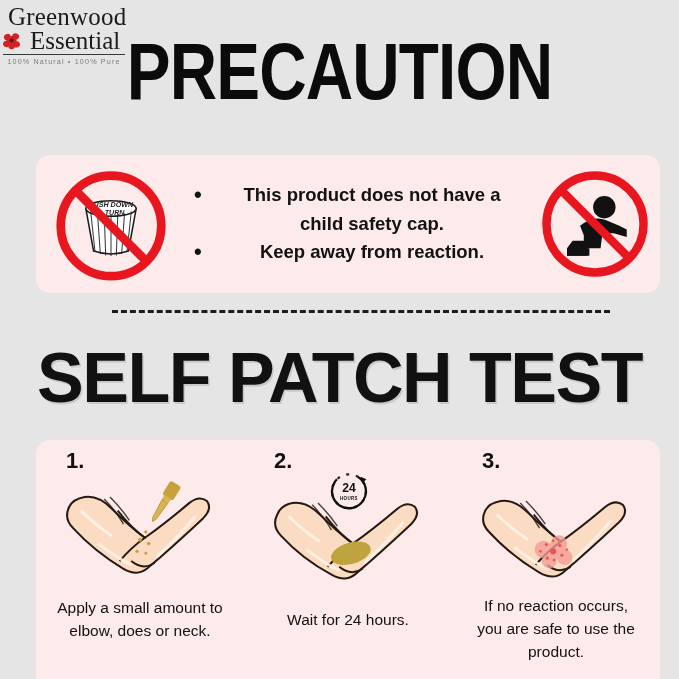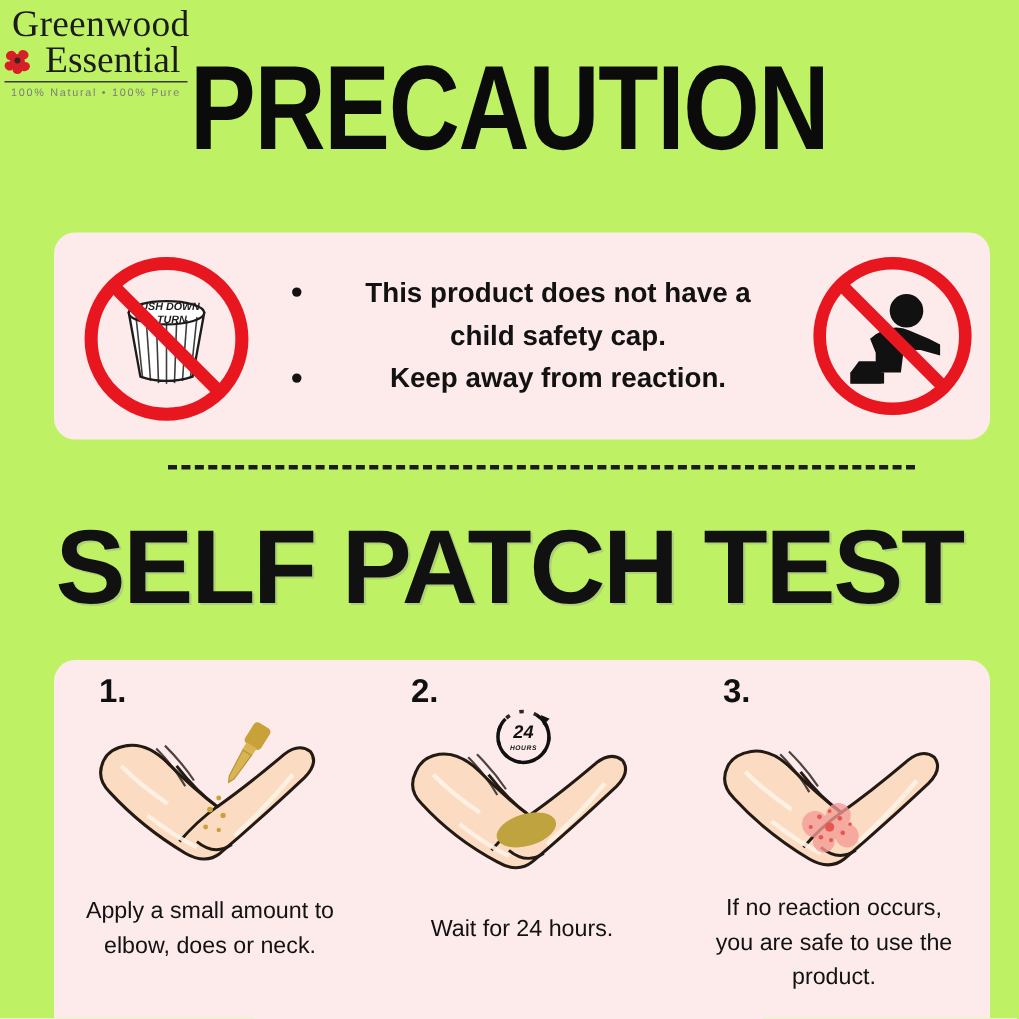--- a/index.html
+++ b/index.html
@@ -5,21 +5,21 @@
   * { box-sizing: border-box; margin: 0; padding: 0; }
   html, body {
     width: 679px; height: 679px;
     background: #ffffff;
     font-family: "Liberation Sans", sans-serif;
     overflow: hidden;
   }
   #page {
     position: relative;
     width: 679px; height: 679px;
-    background: #bef264;
+    background: #e5e5e5;
   }
 
   
   #logo {
     position: absolute; left: 2px; top: 4px;
     width: 124px; height: 62px;
   }
   .logo-line1 {
     font-family: "Liberation Serif", serif;
     font-size: 25px; line-height: 25px;
@@ -116,21 +116,20 @@
     padding-top: 8px;
   }
   .step-num {
     font-size: 22px; font-weight: 700; color: #101010;
     padding-left: 30px;
   }
   .step-art {
     height: 118px;
     display: flex; align-items: center; justify-content: center;
     margin-top: -2px;
-    font-style: italic;
   }
   .step-caption {
     text-align: center;
     font-size: 15.5px; line-height: 23px;
     color: #121212; font-weight: 500;
     padding: 0 18px;
   }
   #step-2 .step-caption { padding-top: 18px; }
   #step-1 .step-caption { padding-top: 6px; }
   #step-3 .step-caption { padding-top: 4px; }

